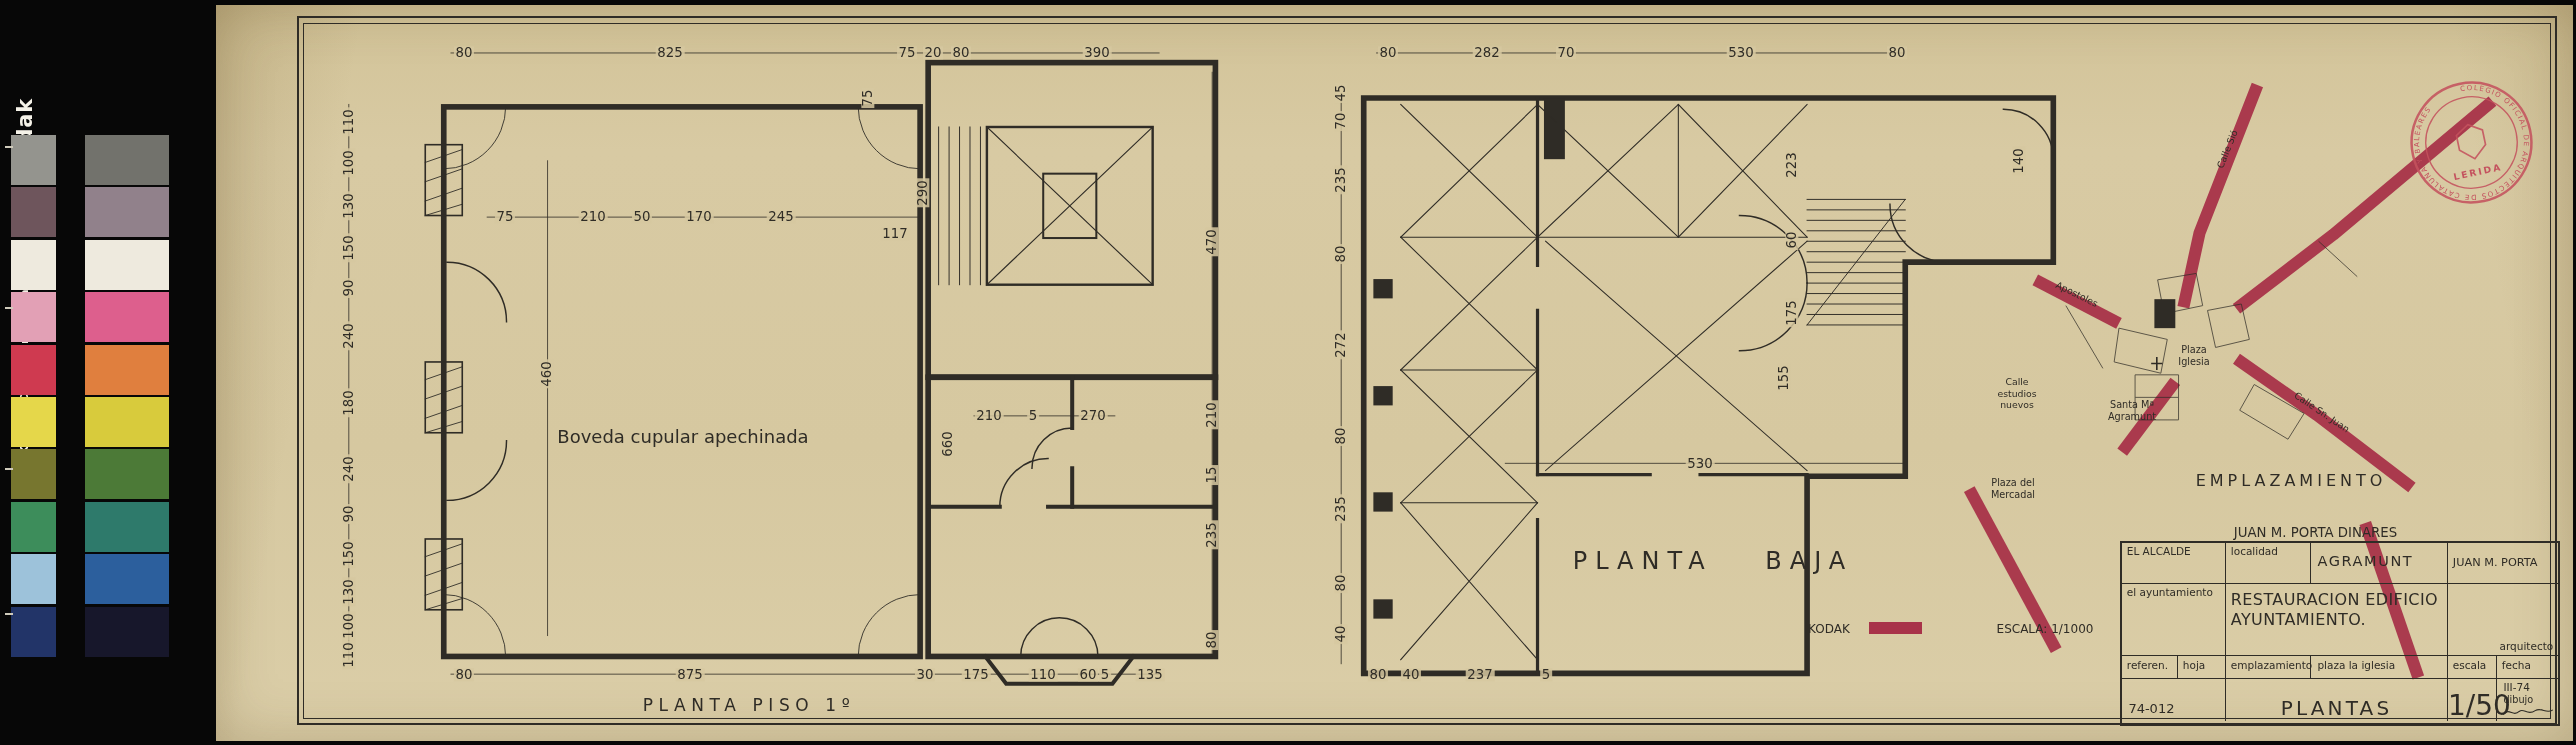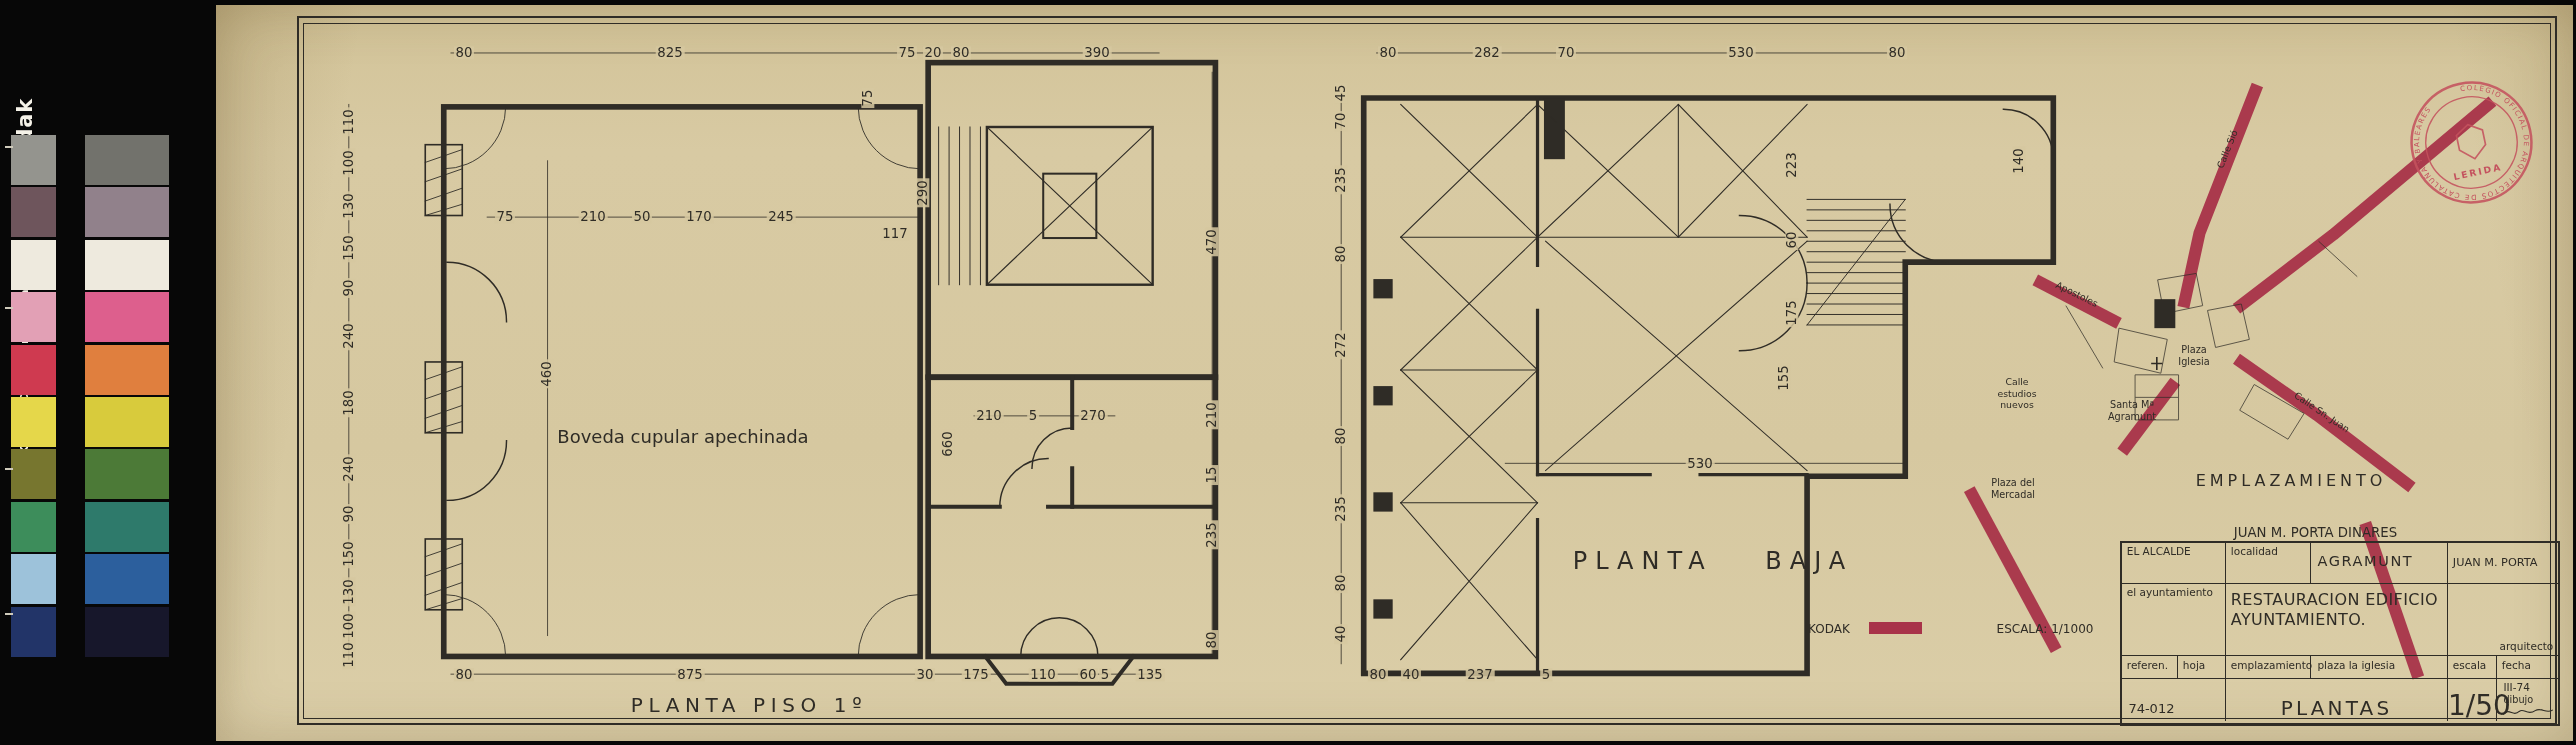--- a/index.html
+++ b/index.html
@@ -48,21 +48,21 @@
   }
   .film-tick{position:absolute;background:#cfcabb;width:8px;height:1.6px;left:-6.4px;}
 
   
   .dim{
     position:absolute;font-size:13.3px;line-height:1;white-space:nowrap;
     transform:translate(-50%,-50%);color:var(--ink);
     background:rgba(214,200,160,.85);padding:0 1.6px;
   }
   .sheet-label{position:absolute;transform:translate(-50%,-50%);white-space:nowrap;color:var(--ink);}
-  .caption1{font-size:20px;letter-spacing:5.6px;}
+  .caption1{font-size:17px;letter-spacing:5.6px;}
   .caption2{font-size:24px;letter-spacing:8px;word-spacing:37px;}
   .caption3{font-size:16px;letter-spacing:4px;}
   .room-note{font-size:18px;}
   .map-note{font-size:9.7px;white-space:normal;text-align:center;line-height:1.25;}
   .street-note{font-size:9.3px;}
   .legend-swatch{position:absolute;background:var(--crimson);}
 
   .drawing{position:absolute;}
 
   

